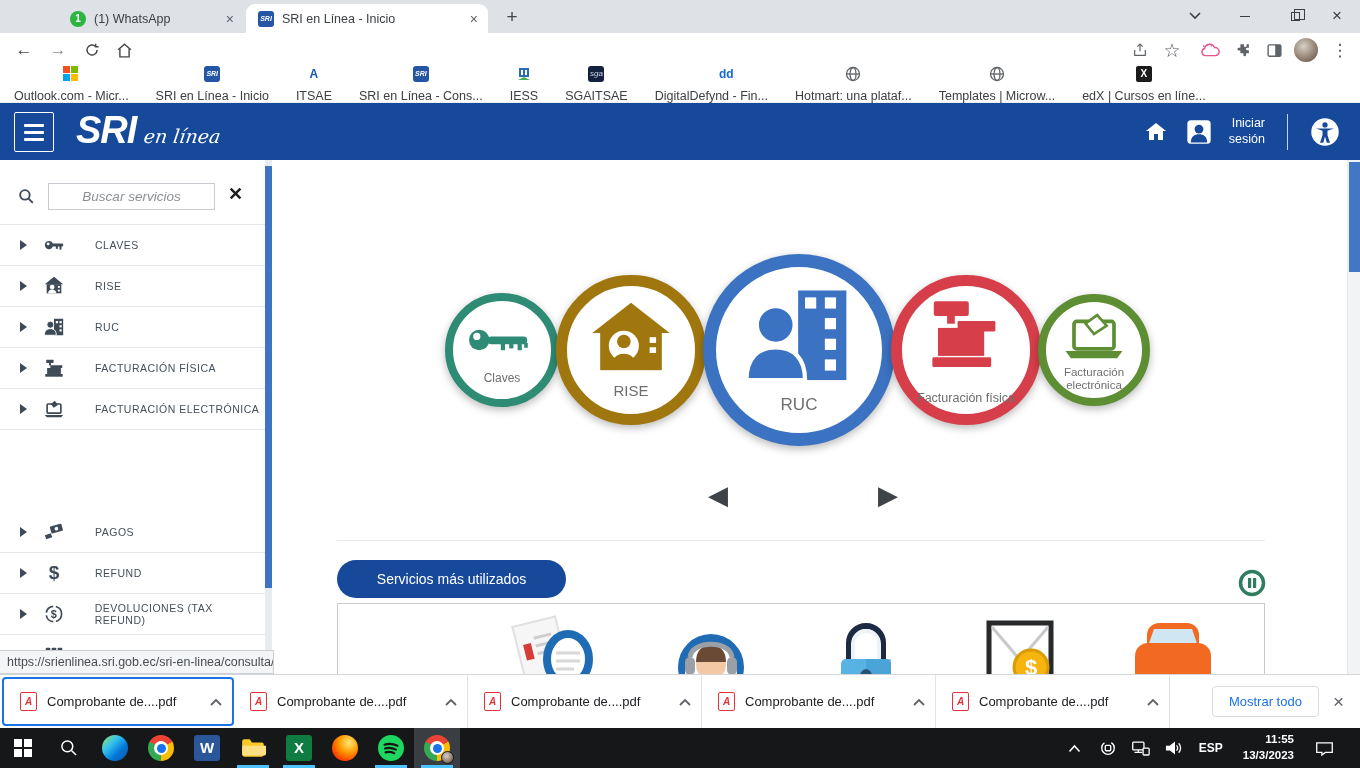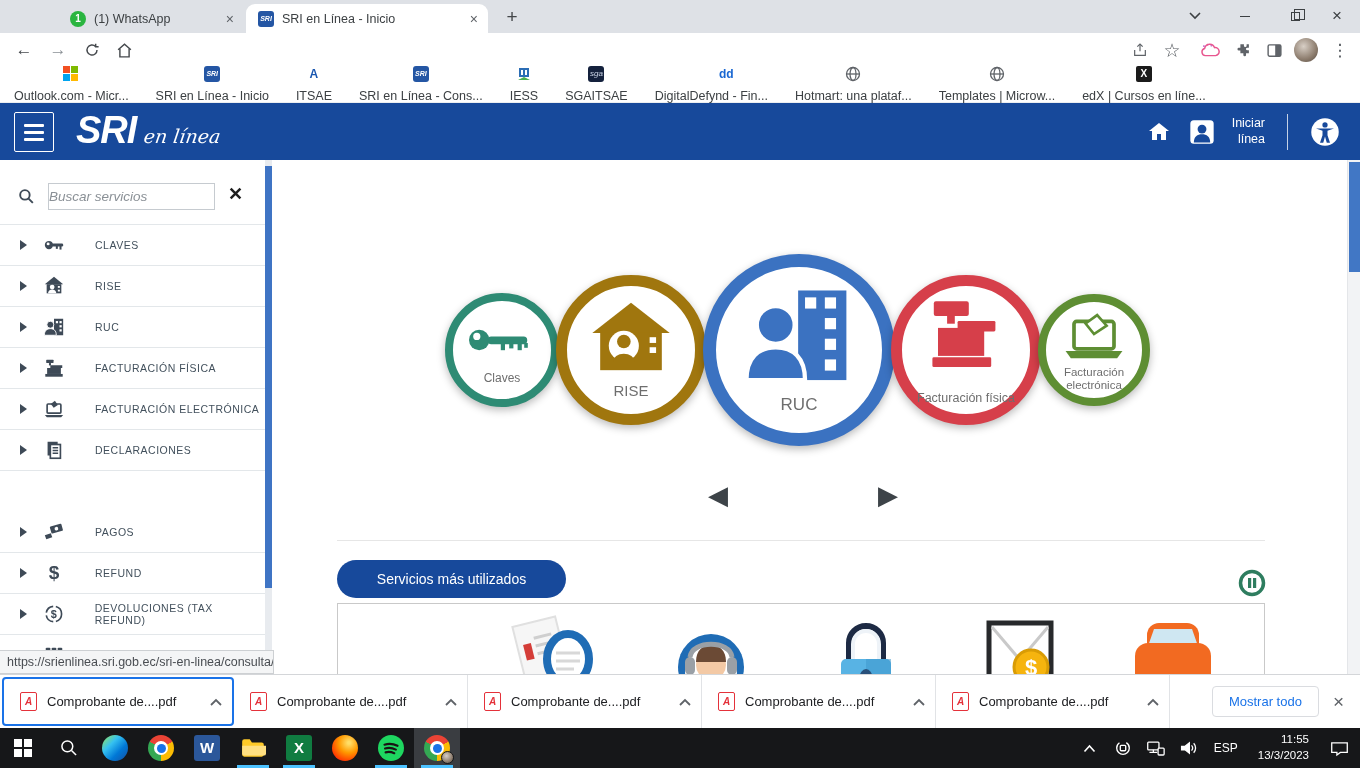--- a/index.html
+++ b/index.html
@@ -51,21 +51,21 @@
   .hdr-divider { width:1px; height:36px; background:rgba(255,255,255,.75); margin:0 6px; }
 
   
   .viewport { position:absolute; left:0; top:160px; width:1360px; height:514px; background:#fff; }
 
   
   .sidebar { position:absolute; left:0; top:0; width:265px; height:514px; background:#fff; }
   .side-scroll { position:absolute; left:265px; top:0; width:7px; height:514px; background:#e8ebef; }
   .side-thumb { position:absolute; left:0; top:6px; width:7px; height:422px; background:#3f74c4; }
   .search-row { position:absolute; left:0; top:18px; width:265px; height:36px; display:flex; align-items:center; }
-  .search-input { position:absolute; left:48px; top:5px; width:167px; height:27px; border:1px solid #c6cbd0; font-size:13.5px; font-style:italic; color:#555; padding:0 0; outline:none; background:#fff; }
+  .search-input { position:absolute; left:48px; top:5px; width:167px; height:27px; border:1px solid #c6cbd0; font-size:13.5px; font-style:italic; color:#555; padding:0 0; outline:none; background:#fff;text-align:center; }
   .search-input::placeholder { color:#8a9096; }
   .search-clear { position:absolute; left:228px; top:5px; font-size:18px; font-weight:bold; color:#1d1d1d; }
   .side-sep { position:absolute; left:0; width:265px; border-top:1px solid #e3e7ea; }
   .side-item { position:absolute; left:0; width:265px; height:41px; display:flex; align-items:center; border-bottom:1px solid #e3e7ea; }
   .caret { width:0; height:0; border-top:5px solid transparent; border-bottom:5px solid transparent; border-left:7px solid #3e4a57; margin-left:20px; }
   .side-ic { width:22px; height:22px; margin-left:16px; }
   .side-lbl { font-size:10.5px; letter-spacing:.5px; color:#42505c; margin-left:30px; }
   .dollar-glyph { font-size:19px; font-weight:bold; color:#3e4a57; width:22px; text-align:center; margin-left:16px; }
   .status-tip { position:absolute; left:0; top:490px; width:274px; height:24px; background:#f4f5f6; border:1px solid #cdd0d3; border-left:none; font-size:12.5px; color:#494d52; line-height:22px; padding-left:7px; white-space:nowrap; overflow:hidden; }
 
@@ -104,21 +104,21 @@
   .win-grid { display:grid; grid-template-columns:8px 8px; grid-template-rows:8px 8px; gap:2px; }
   .win-grid span { background:#fff; }
   .round26 { width:26px; height:26px; border-radius:50%; }
   .edge-ic { background:linear-gradient(135deg,#9ee84f 0%,#35c1f1 35%,#0078d7 65%,#174f9e 100%); }
   .firefox-ic { background:radial-gradient(circle at 65% 30%,#ffde67 5%,#ff9a00 40%,#ff3b00 75%,#b5007f 100%); }
   .chrome-ic { position:relative; width:26px; height:26px; border-radius:50%; background:conic-gradient(from -60deg,#ea4335 0 120deg,#fbbc04 120deg 240deg,#34a853 240deg 360deg); }
   .chrome-ic:before { content:""; position:absolute; left:6px; top:6px; width:14px; height:14px; border-radius:50%; background:#fff; }
   .chrome-ic:after { content:""; position:absolute; left:8.5px; top:8.5px; width:9px; height:9px; border-radius:50%; background:#1a73e8; }
   .profile-badge { position:absolute; right:6px; bottom:4px; width:13px; height:13px; border-radius:50%; background:radial-gradient(circle at 40% 35%,#d8cfc6,#8d7d6e 60%,#55493f); border:1px solid #161719; }
   .office-sq { width:26px; height:26px; border-radius:3px; color:#fff; font-weight:bold; font-size:15px; text-align:center; line-height:26px; }
-  .tray { margin-left:auto; display:flex; align-items:center; gap:7px; padding-right:6px; color:#fff; }
+  .tray { margin-left:auto; display:flex; align-items:center; gap:7px; padding-right:21px; color:#fff;font-weight:bold; }
   .tray-ic { width:26px; height:40px; display:flex; align-items:center; justify-content:center; }
   .clock { text-align:right; font-size:11.5px; line-height:1.35; padding:0 8px; }
   .notif { width:30px; height:40px; display:flex; align-items:center; justify-content:center; }
 </style>
 </head>
 <body>
 
 <div class="tabstrip">
   <div class="tab inactive">
     <span class="favicon wa-fav">1</span>
@@ -285,21 +285,21 @@
         </svg>
     </span>
     <span>
       <svg width="28" height="28" viewBox="0 0 24 24">
           <rect x="2" y="2" width="20" height="20" rx="3" fill="#fff"></rect>
           <circle cx="12" cy="9.5" r="3.8" fill="#17499b"></circle>
           <path d="M5 21c0-5 3-7 7-7s7 2 7 7Z" fill="#17499b"></path>
         </svg>
     </span>
     <span class="login-lbl">
-      <span>Iniciar</span><br><span>línea</span>
+      <span>Iniciar</span><br><span>sesión</span>
     </span>
     <span class="hdr-divider"></span>
     <span>
       <svg width="30" height="30" viewBox="0 0 24 24">
           <circle cx="12" cy="12" r="11" fill="#fff"></circle>
           <circle cx="12" cy="6.3" r="2.1" fill="#17499b"></circle>
           <path d="M4.8 9.2h14.4l-5.2 1.8v3.6l2 6h-2.6l-1.4-5-1.4 5H8l2-6v-3.6Z" fill="#17499b"></path>
         </svg>
     </span>
   </div>
@@ -368,29 +368,20 @@
       <span class="side-lbl">FACTURACIÓN FÍSICA</span>
     </div>
     <div class="side-item" style="top:228.5px;">
       <span class="caret"></span>
       <svg class="side-ic" viewBox="0 0 24 24">
           <rect x="4.5" y="6.5" width="15" height="10" rx="1" fill="none" stroke="#3e4a57" stroke-width="1.8"></rect>
           <path d="M8.5 6.5 13 3l3.2 4.5-4.5 3.2Z" fill="#3e4a57"></path>
           <path d="M2 18.5h20l-2.2 2.5H4.2Z" fill="#3e4a57"></path>
         </svg>
       <span class="side-lbl">FACTURACIÓN ELECTRÓNICA</span>
-    </div>
-    <div class="side-item" style="top:269.5px;">
-      <span class="caret"></span>
-      <svg class="side-ic" viewBox="0 0 24 24">
-          <rect x="5" y="3" width="11" height="15" fill="#3e4a57"></rect>
-          <rect x="8" y="6" width="11" height="15" fill="#fff" stroke="#3e4a57" stroke-width="1.8"></rect>
-          <path d="M10.5 9.5h6M10.5 12.5h6M10.5 15.5h6" stroke="#3e4a57" stroke-width="1.5"></path>
-        </svg>
-      <span class="side-lbl">DECLARACIONES</span>
     </div>
     <div class="side-item" style="top:351.5px;">
       <span class="caret"></span>
       <svg class="side-ic" viewBox="0 0 24 24" fill="#3e4a57">
           <rect x="8" y="4.5" width="13" height="8" rx="1" transform="rotate(-16 14 8)"></rect>
           <circle cx="14.5" cy="8.5" r="2" fill="#fff" transform="rotate(-16 14 8)"></circle>
           <path d="M2 15.5l6.5-2.2 1.6 4.4-6.5 2.2Z"></path>
         </svg>
       <span class="side-lbl">PAGOS</span>
     </div>

